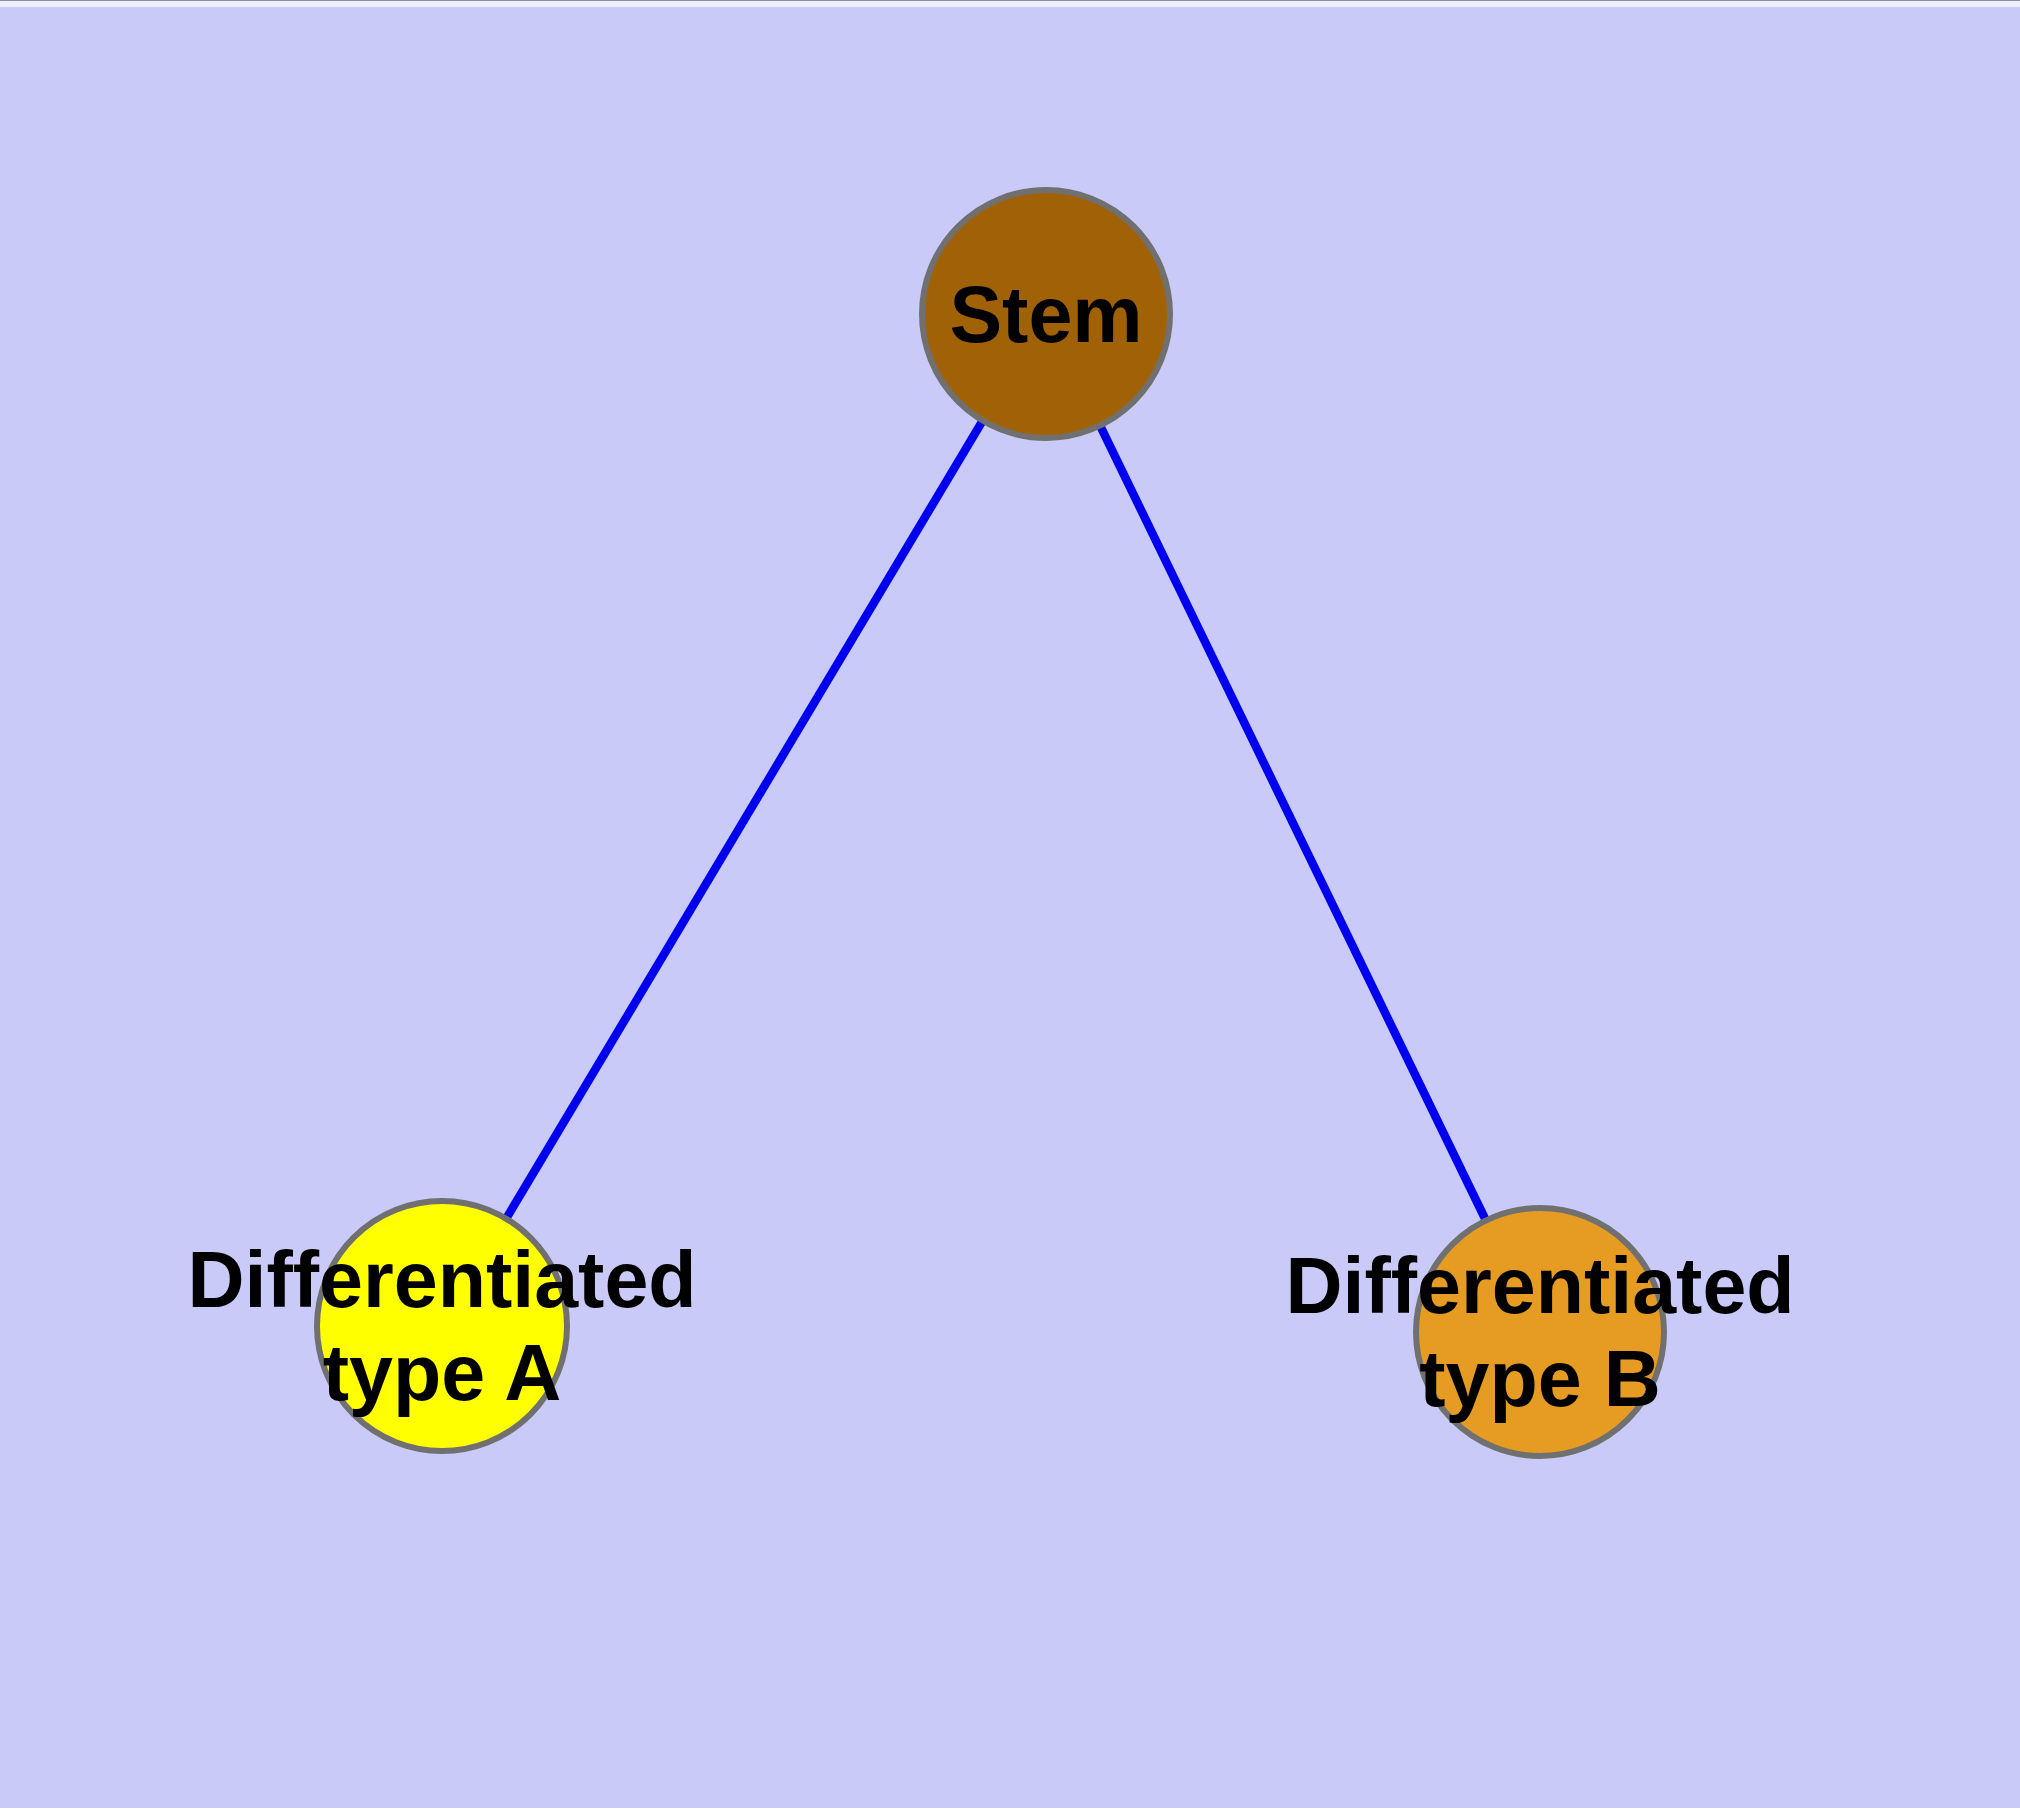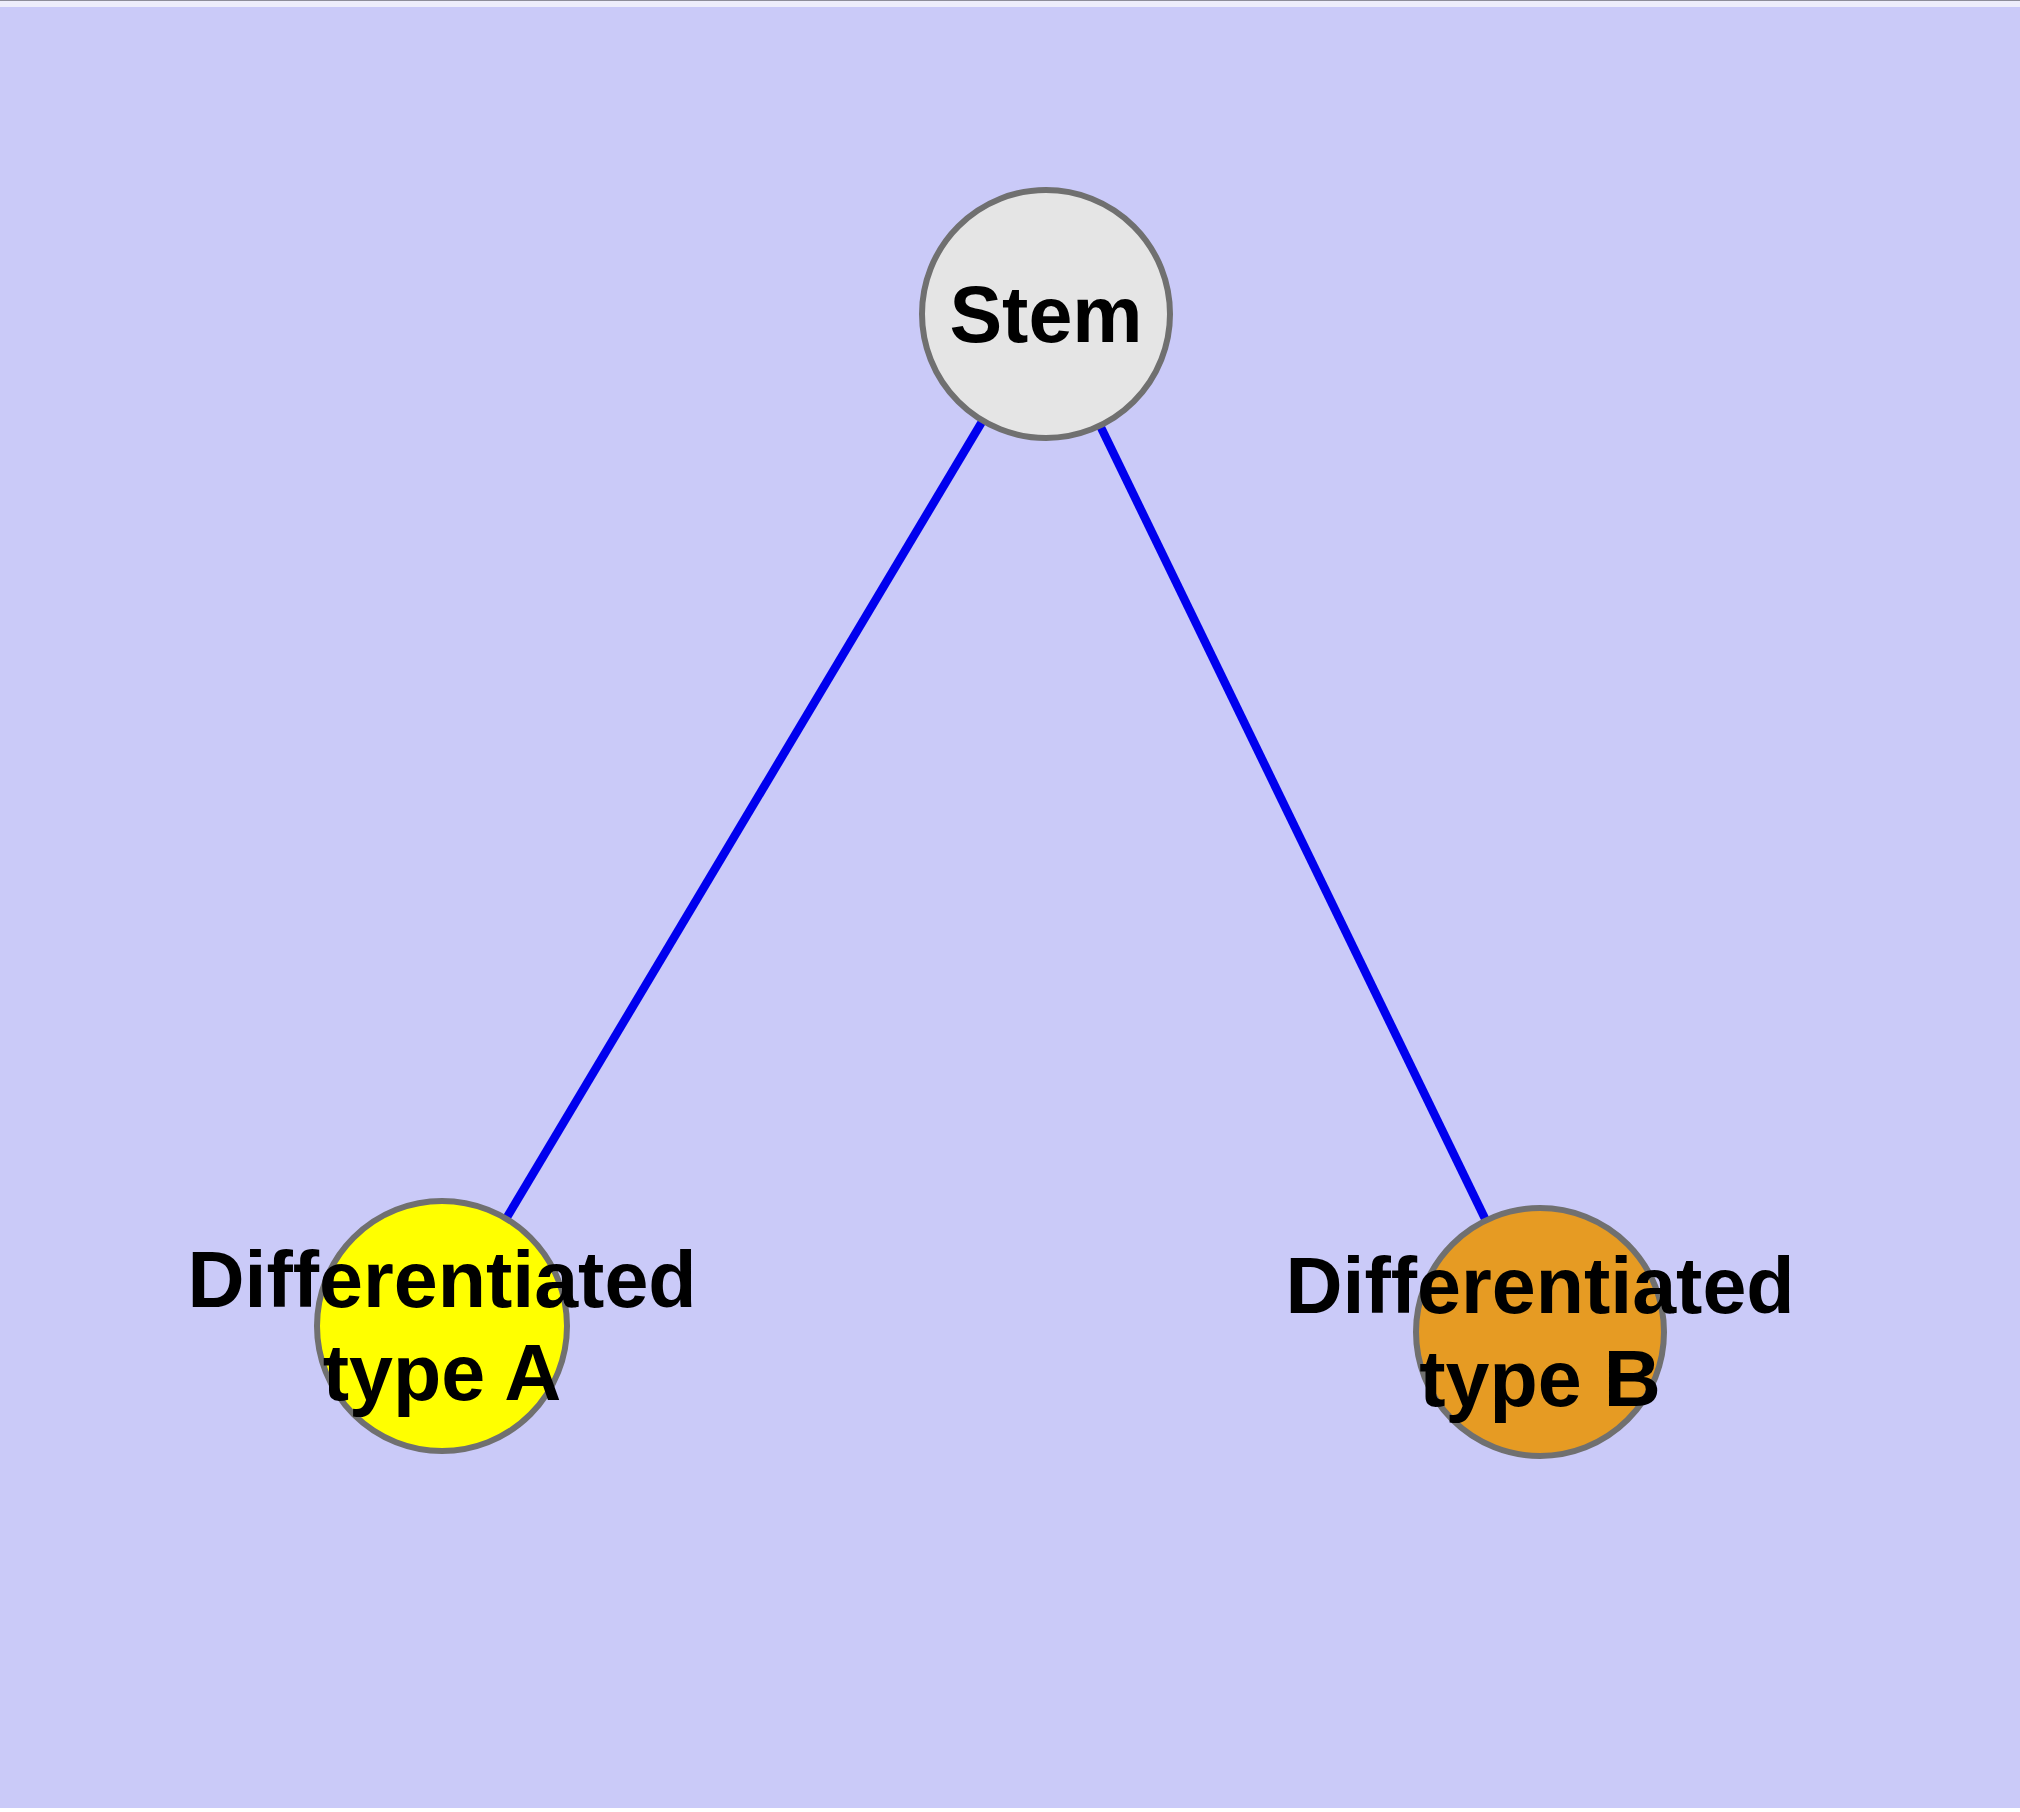--- a/index.html
+++ b/index.html
@@ -67,21 +67,21 @@
 <body style="background: rgb(202, 202, 248);">
 
 <div class="canvas">
   <div class="strip top"></div>
 
   <svg class="edges-layer" viewBox="0 0 2384 2138" xmlns="http://www.w3.org/2000/svg">
       <line x1="1234" y1="371" x2="521" y2="1565" stroke="#0000EE" stroke-width="10"></line>
       <line x1="1234" y1="371" x2="1817" y2="1572" stroke="#0000EE" stroke-width="10"></line>
     </svg>
 
-  <div class="node" id="node-0" style="left: 919px; top: 187px; width: 254px; height: 254px; background: #e5e5e5; border-color: rgb(112, 112, 112);">
+  <div class="node" id="node-0" style="left: 919px; top: 187px; width: 254px; height: 254px; background: #a16207; border-color: rgb(112, 112, 112);">
     <div class="node-label">Stem</div>
   </div>
 
   <div class="node" id="node-1" style="left: 314px; top: 1198px; width: 256px; height: 256px; background: rgb(255, 255, 0); border-color: rgb(112, 112, 112);">
     <div class="node-label">Differentiated
 type A</div>
   </div>
 
   <div class="node" id="node-2" style="left: 1413px; top: 1205px; width: 254px; height: 254px; background: rgb(230, 155, 35); border-color: rgb(112, 112, 112);">
     <div class="node-label">Differentiated

